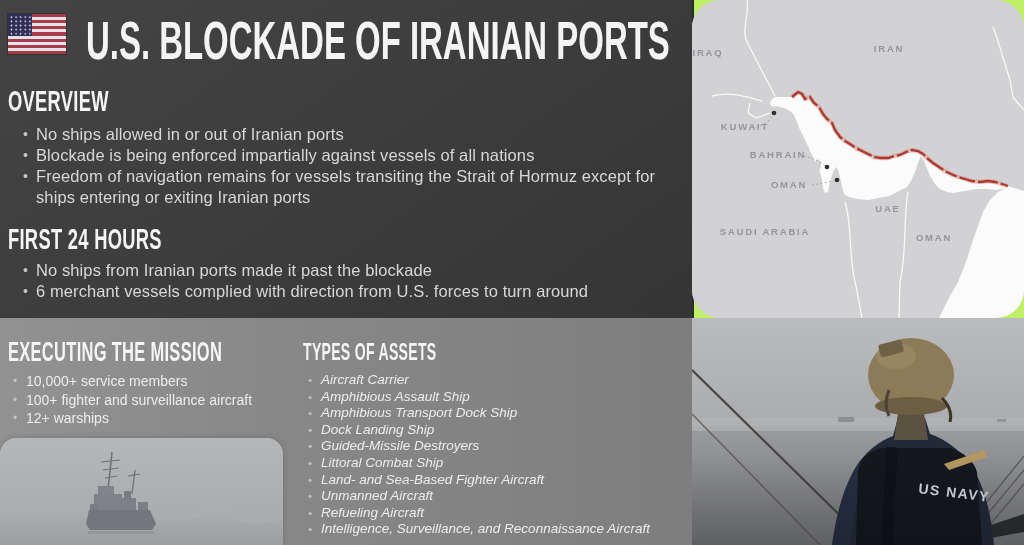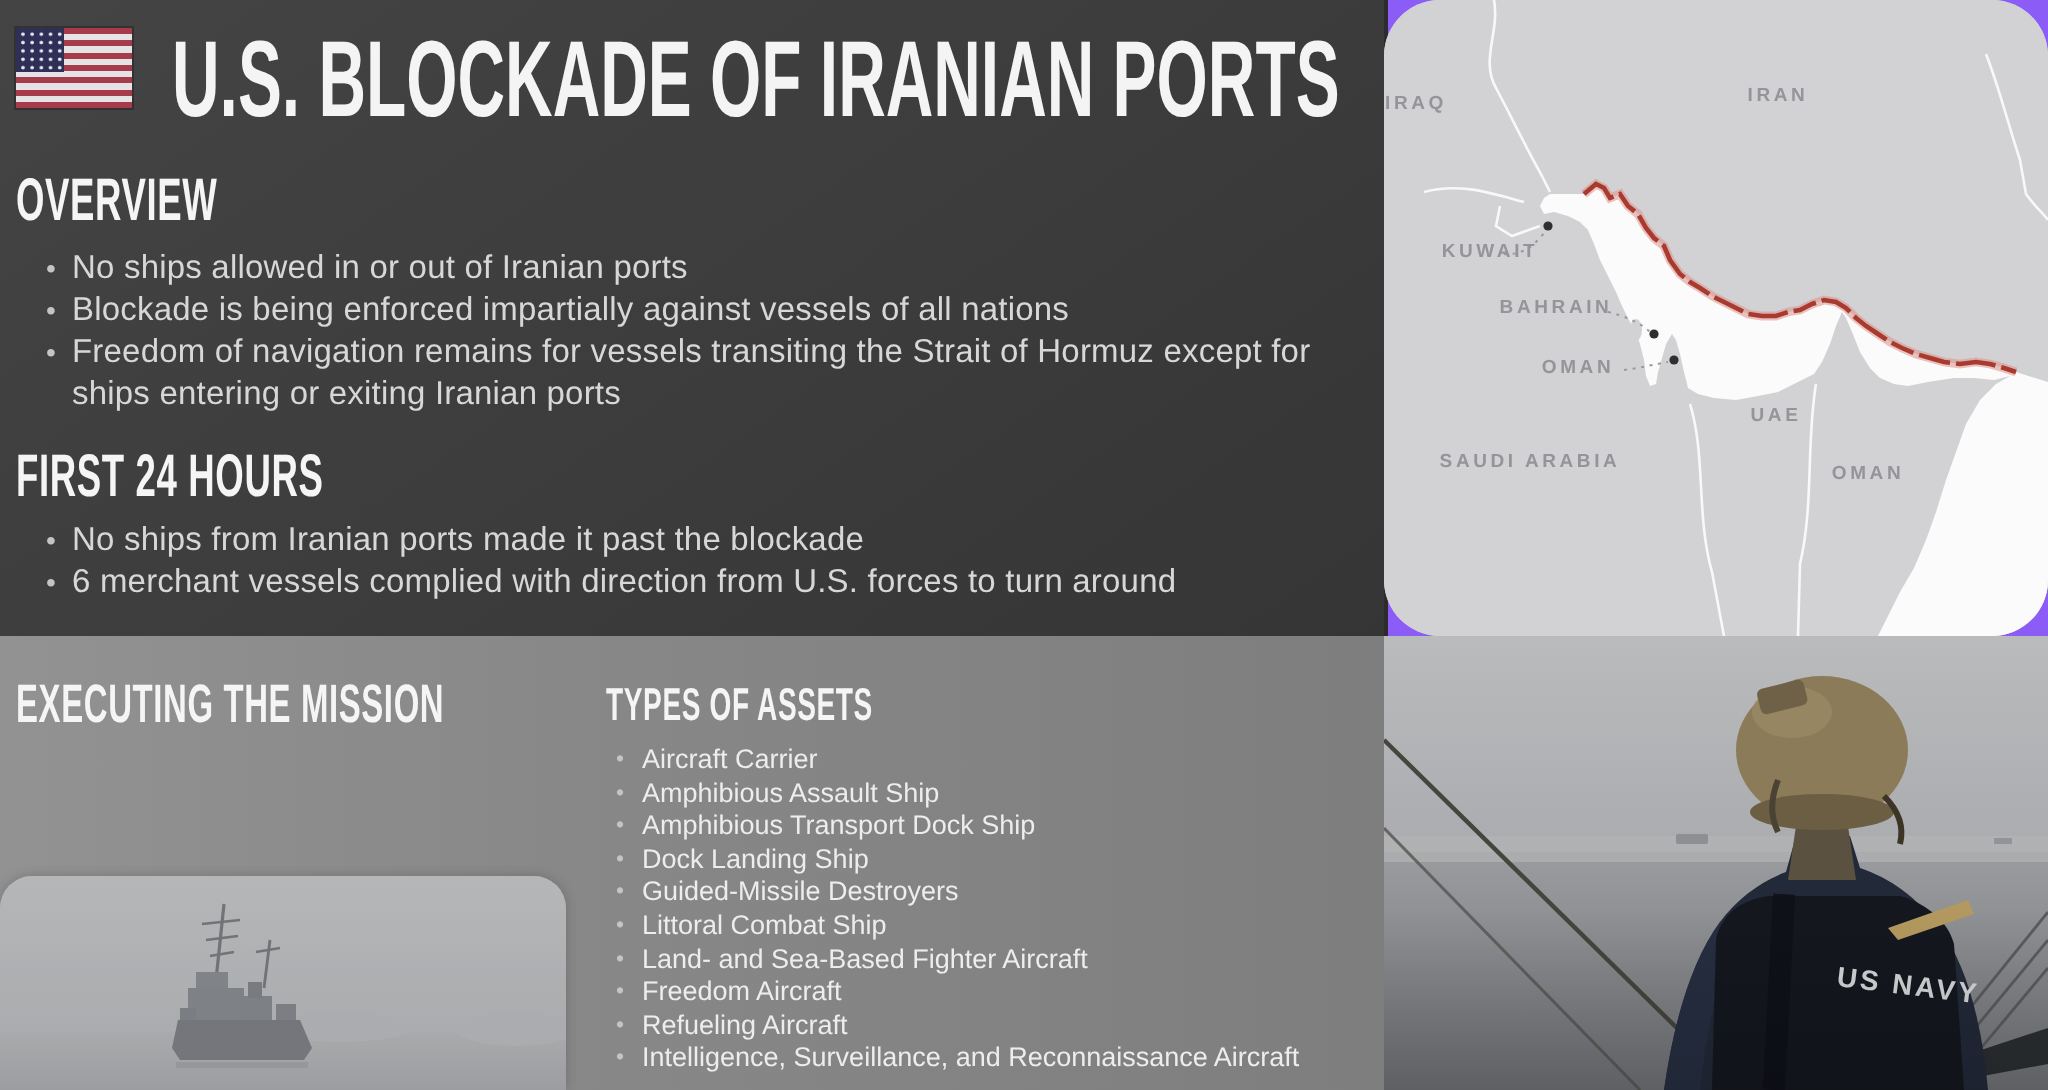--- a/index.html
+++ b/index.html
@@ -1,17 +1,17 @@
 <!DOCTYPE html>
 <html><head>
 <meta charset="utf-8">
 <style>
   html,body{margin:0;padding:0;background:#202020;}
   .stage{position:relative;width:1024px;height:545px;overflow:hidden;
-         font-family:"Liberation Sans",sans-serif;background:#8b5cf6;}
+         font-family:"Liberation Sans",sans-serif;background:#bef264;}
 
   
   .panel-top{position:absolute;left:0;top:0;width:692px;height:318px;
              background:linear-gradient(145deg,#444444 0%,#3c3c3c 55%,#353535 100%);
              border-right:2px solid #2c2c2c;border-bottom:2px solid #2c2c2c;}
   .flag{position:absolute;left:8px;top:14px;width:58px;height:40px;
         background:repeating-linear-gradient(to bottom,#a63b4c 0 3.08px,#e6e3e6 3.08px 6.16px);
         box-shadow:0 0 0 1px rgba(0,0,0,.25);}
   .flag .canton{position:absolute;left:0;top:0;width:24px;height:21.6px;background:#2e2e56;
         background-image:radial-gradient(circle,#e8e8f2 0.7px,rgba(255,255,255,0) 1.05px);
@@ -34,21 +34,21 @@
   
   .panel-bottom{position:absolute;left:0;top:318px;width:692px;height:227px;
                 background:linear-gradient(90deg,#929292 0%,#888888 40%,#7e7e7e 100%);
                 border-right:2px solid #6e6e6e;}
   .sec-mission{left:8px;top:20px;width:285px;}
   .sec-mission h2{font-size:27px;line-height:28px;}
   .sec-mission .blist{margin-top:6px;}
   .sec-mission .blist li{font-size:14px;line-height:18.5px;color:#ededed;}
   .sec-assets{left:303px;top:22px;width:386px;}
   .sec-assets h2{font-size:23px;line-height:24px;}
-  .sec-assets .blist{margin-top:8px;}
+  .sec-assets .blist{margin-top:8px;font-style:italic;}
   .sec-assets .blist li{font-size:13.5px;line-height:16.6px;color:#ededed;}
   .ship-photo{position:absolute;left:0;top:120px;width:283px;height:107px;margin:0;
               border-radius:16px 16px 0 0;overflow:hidden;box-shadow:0 0 6px rgba(0,0,0,.18);}
   .ship-photo svg{display:block;}
 
   
   .map{position:absolute;left:692px;top:0;width:332px;height:318px;background:#d2d2d4;overflow:hidden;border-radius:28px;}
   .map svg{position:absolute;left:0;top:0;}
   .map-label{position:absolute;transform:translate(-50%,-50%);font-weight:bold;
              font-size:9.5px;letter-spacing:1.8px;color:#94949b;white-space:nowrap;}
@@ -82,33 +82,38 @@
       <ul class="blist">
           <li>No ships from Iranian ports made it past the blockade</li>
           <li>6 merchant vessels complied with direction from U.S. forces to turn around</li>
         </ul>
     </div>
   </section>
 
   <section class="panel-bottom">
     <div class="sec sec-mission">
       <h2 class="h-cond">EXECUTING THE MISSION</h2>
+      <ul class="blist">
+          <li>10,000+ service members</li>
+          <li>100+ fighter and surveillance aircraft</li>
+          <li>12+ warships</li>
+        </ul>
     </div>
 
     <div class="sec sec-assets">
       <h2 class="h-cond">TYPES OF ASSETS</h2>
       <ul class="blist">
           <li>Aircraft Carrier</li>
           <li>Amphibious Assault Ship</li>
           <li>Amphibious Transport Dock Ship</li>
           <li>Dock Landing Ship</li>
           <li>Guided-Missile Destroyers</li>
           <li>Littoral Combat Ship</li>
           <li>Land- and Sea-Based Fighter Aircraft</li>
-          <li>Freedom Aircraft</li>
+          <li>Unmanned Aircraft</li>
           <li>Refueling Aircraft</li>
           <li>Intelligence, Surveillance, and Reconnaissance Aircraft</li>
         </ul>
     </div>
 
     <figure class="ship-photo">
       <svg width="283" height="107" viewBox="0 0 283 107">
         <defs>
           <linearGradient id="wsky" x1="0" y1="0" x2="0" y2="1">
             <stop offset="0" stop-color="#b6b7b9"></stop>

